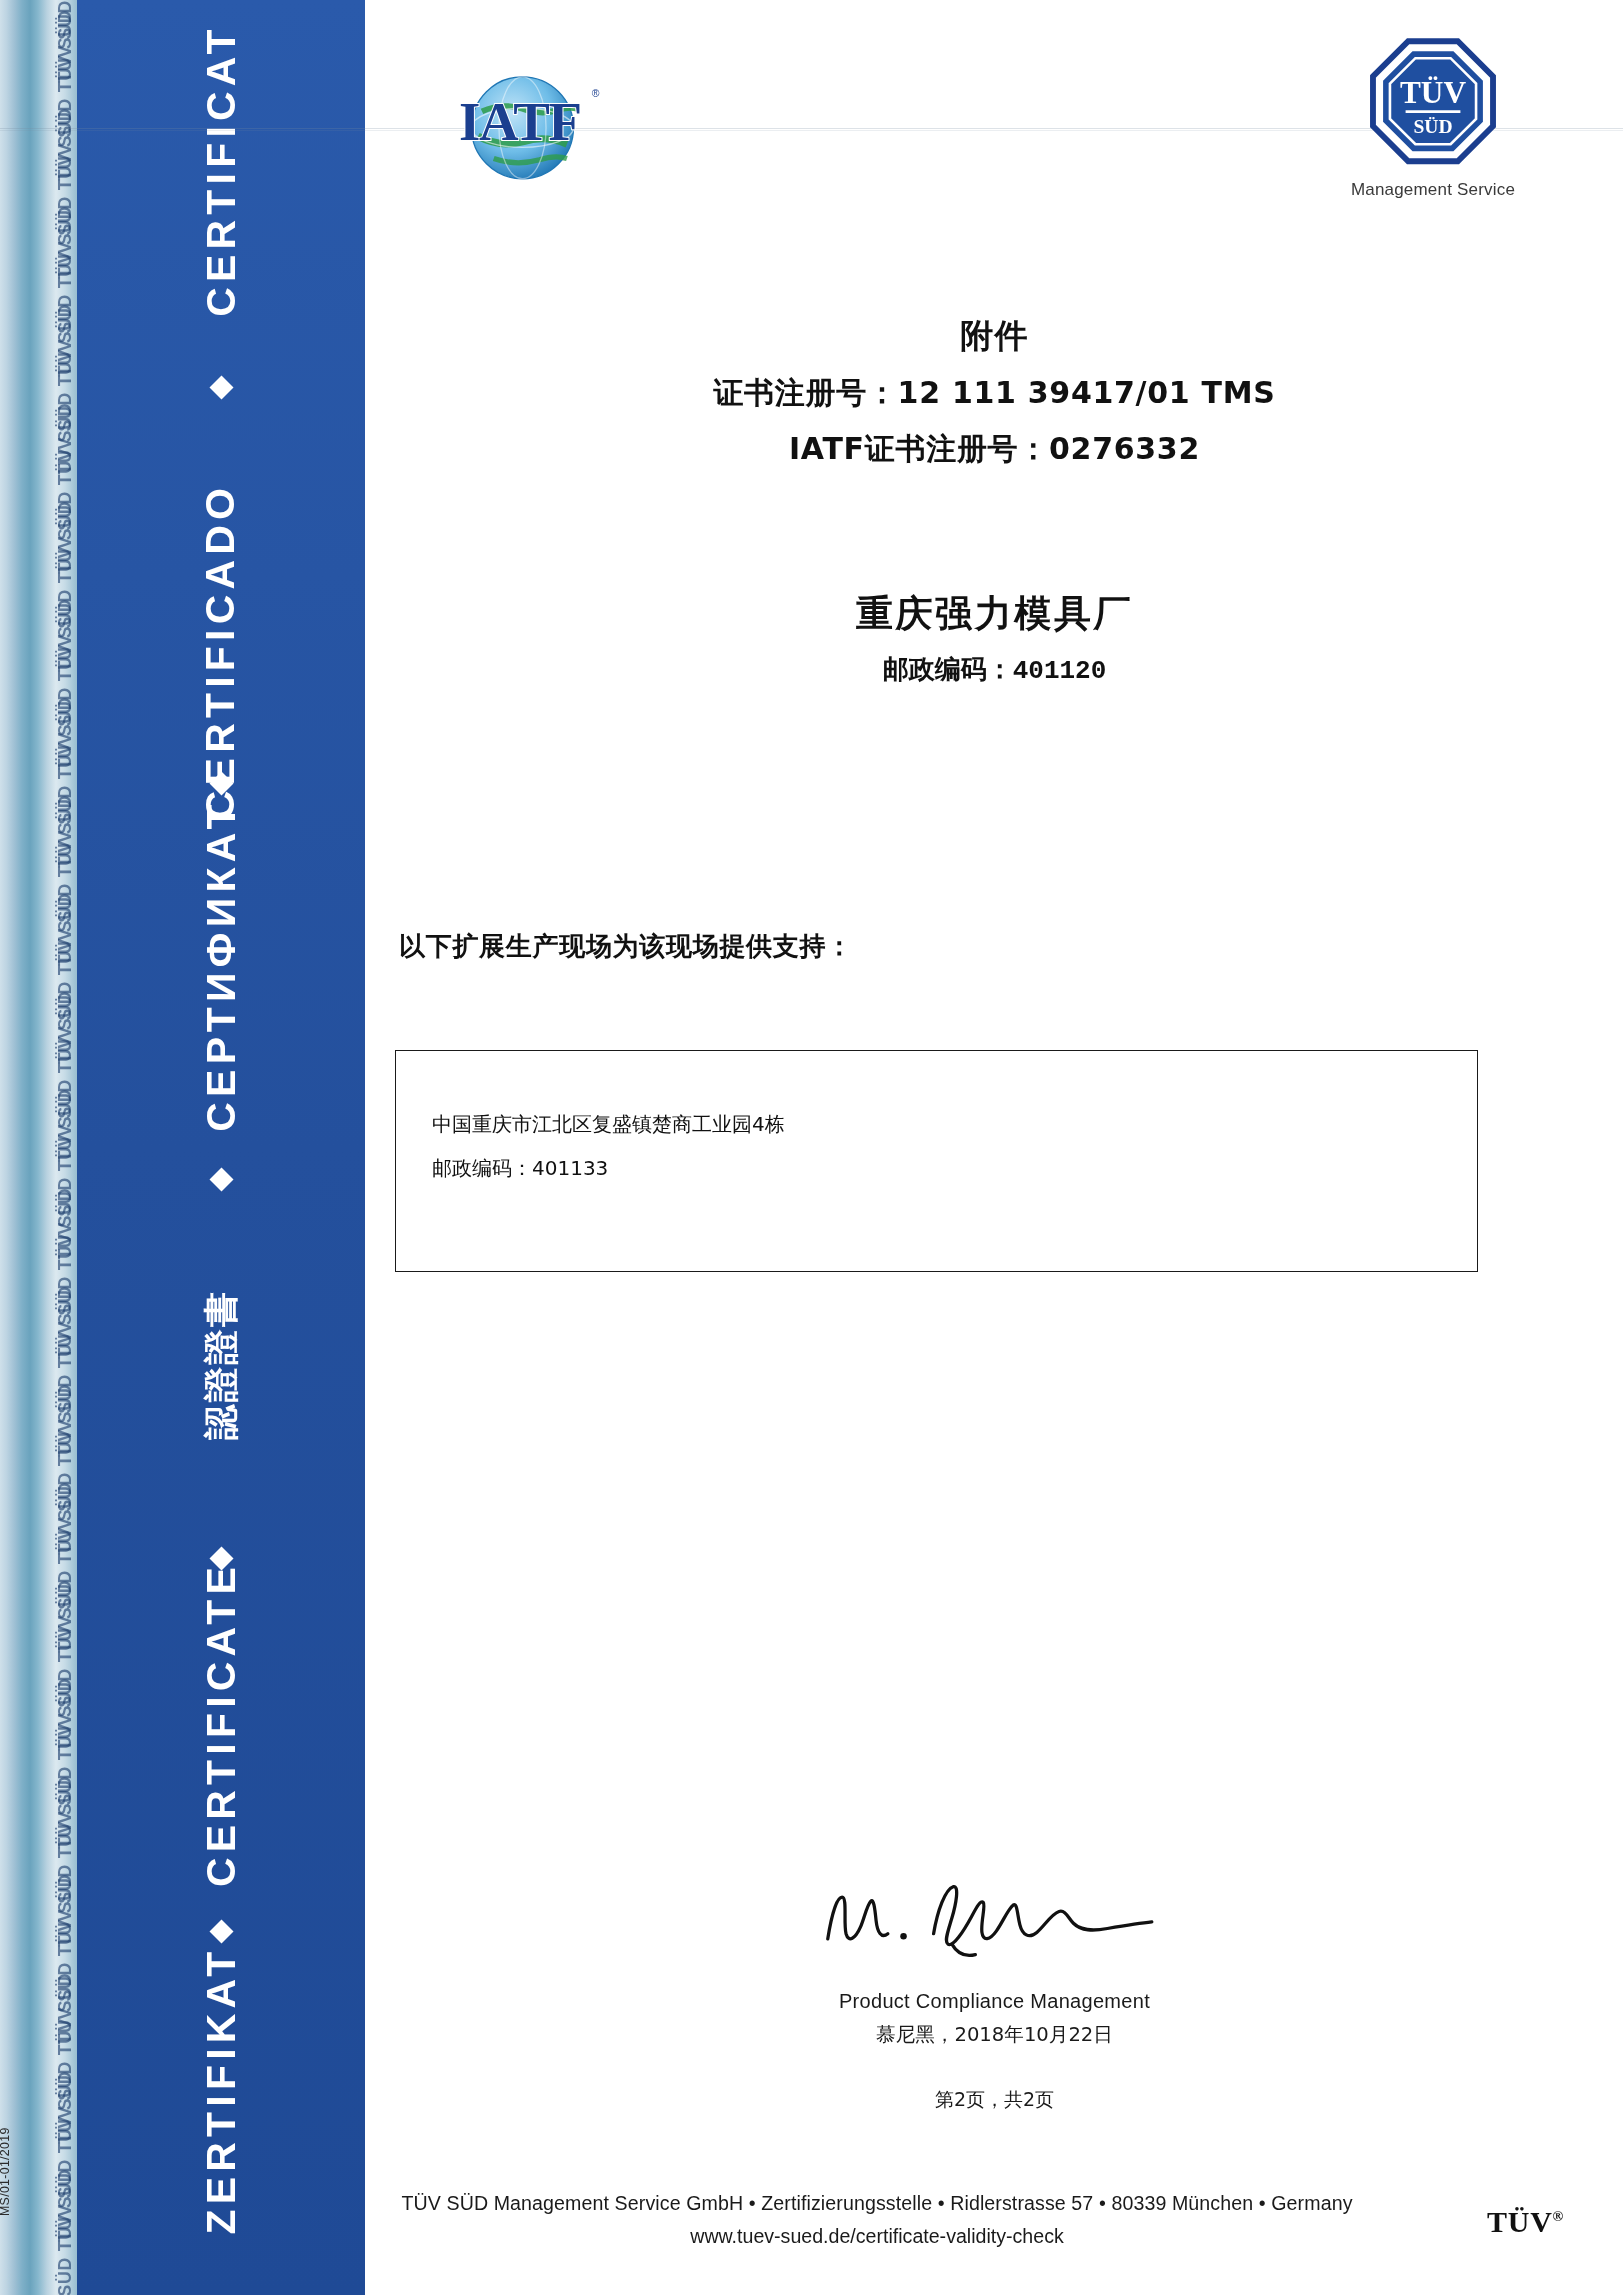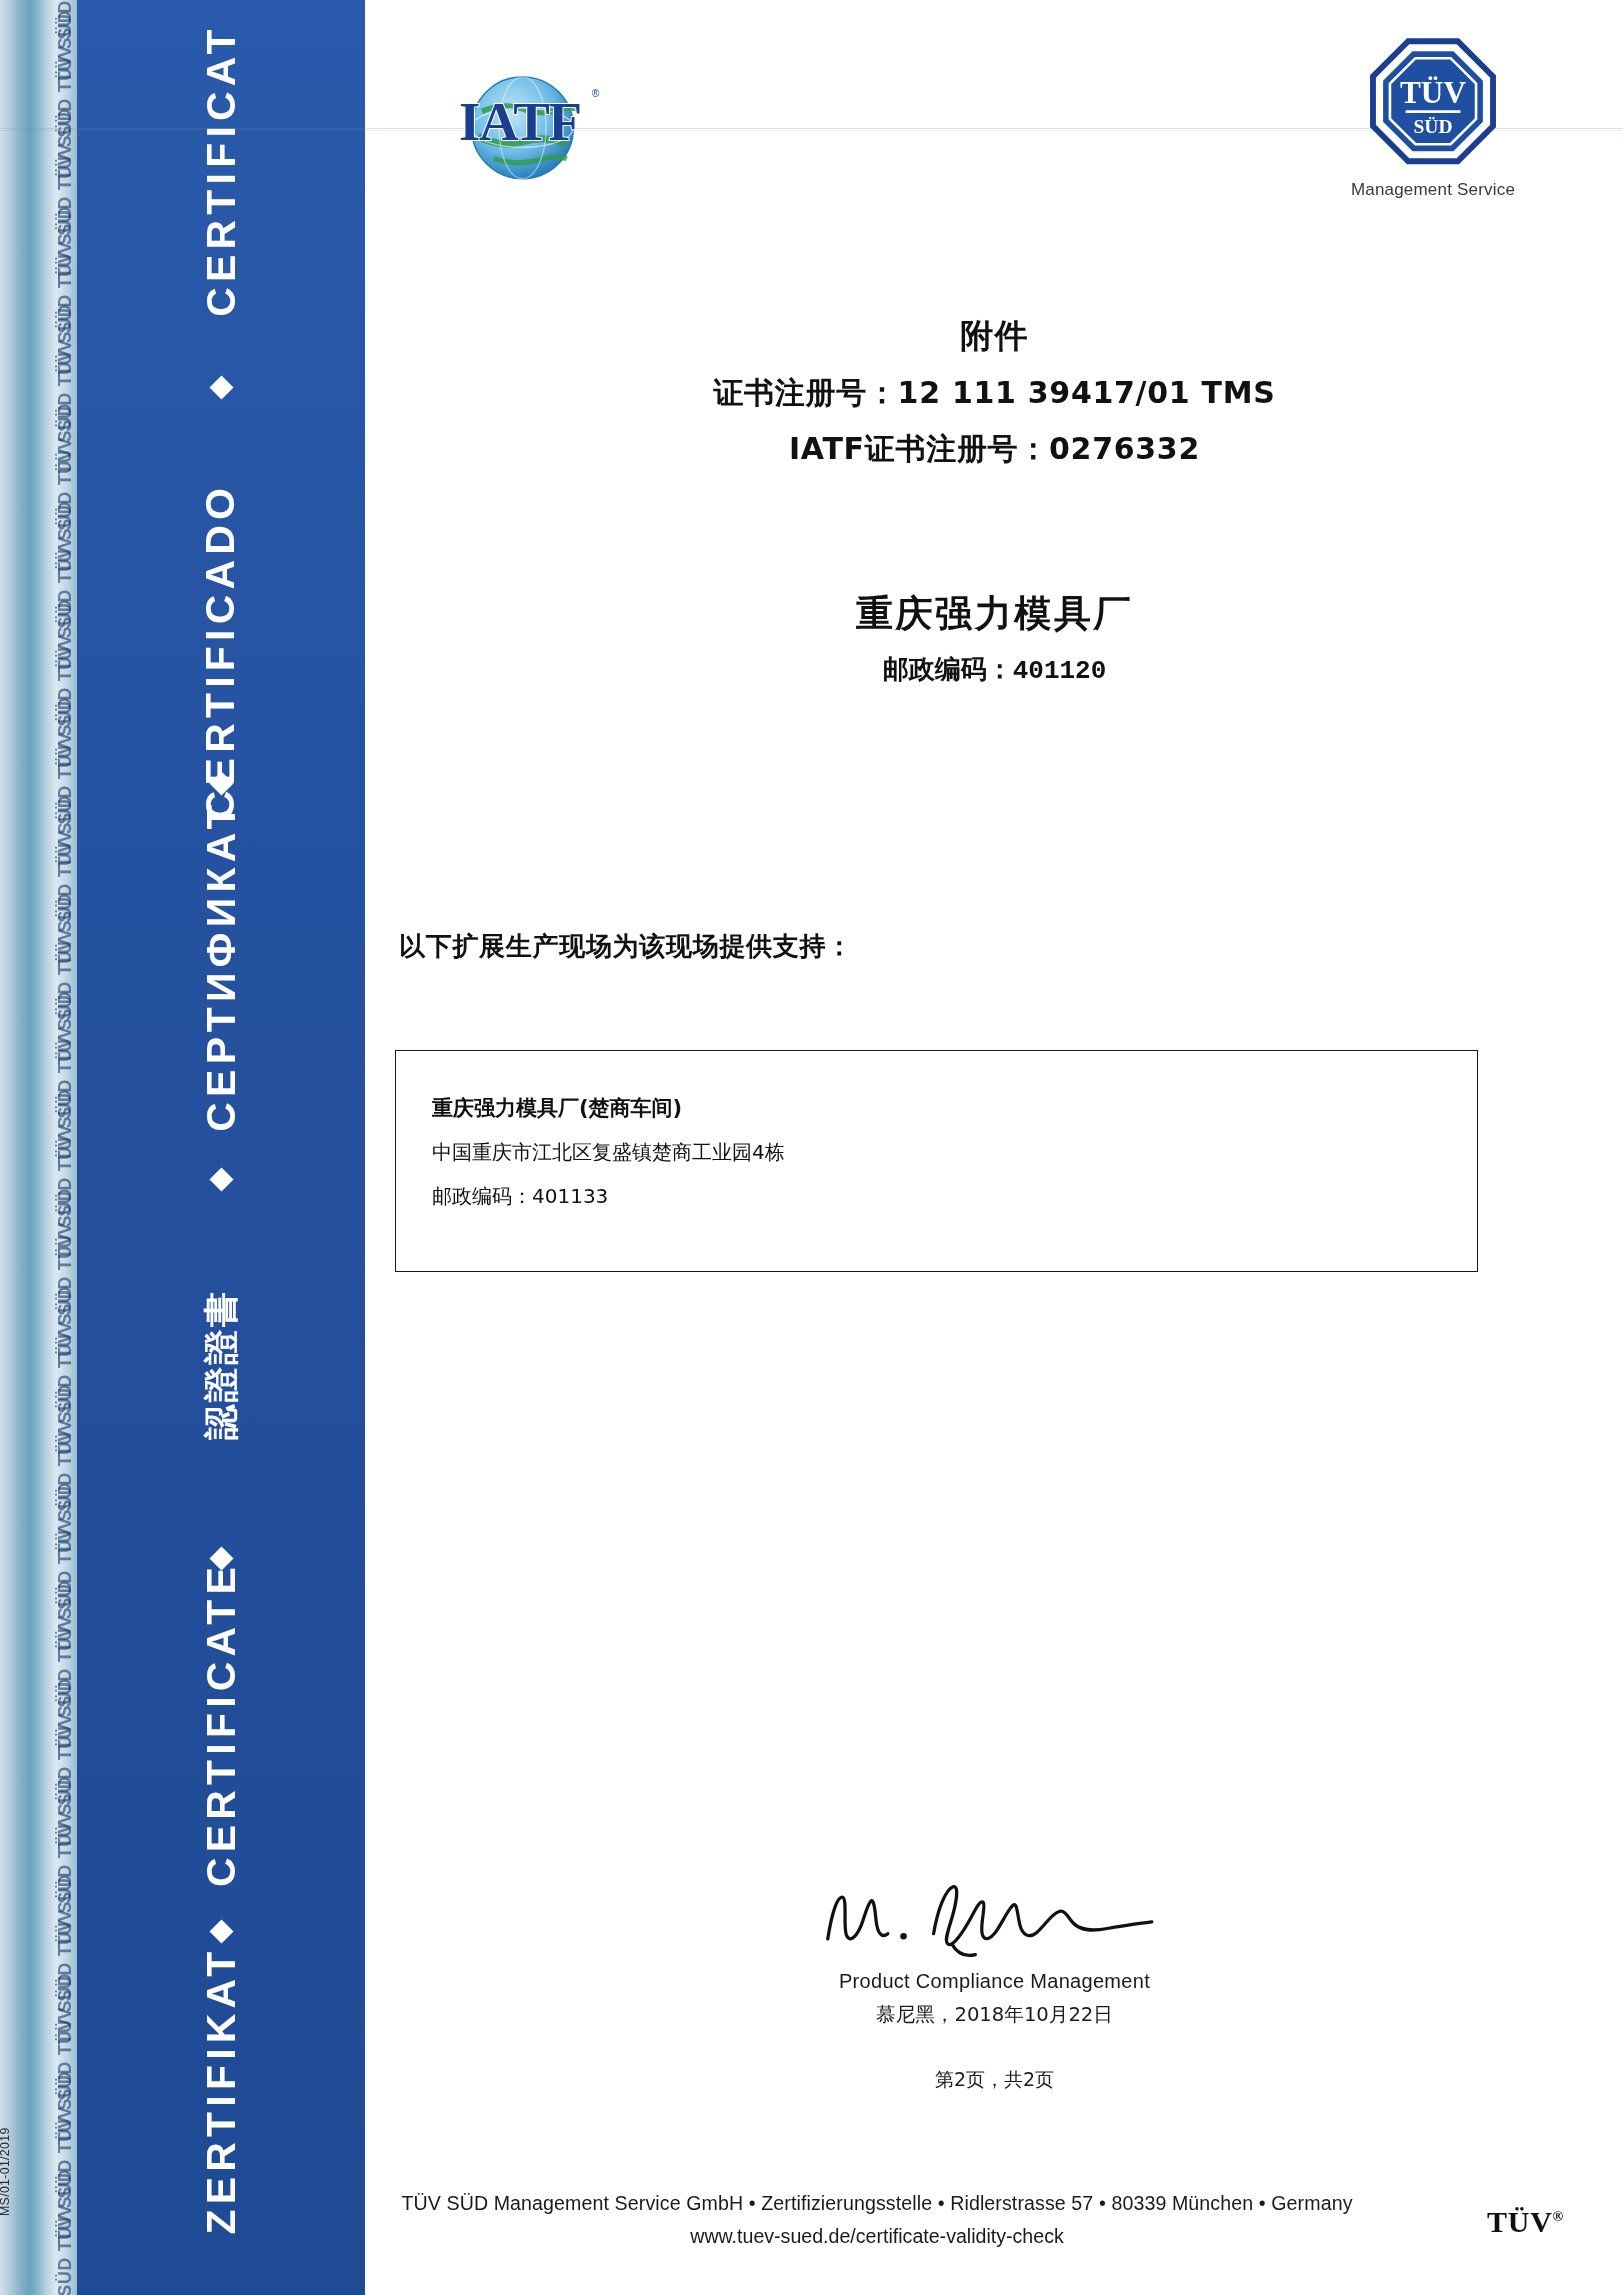--- a/index.html
+++ b/index.html
@@ -246,21 +246,21 @@
     text-align: center;
   }
   .sig-svg {
     display: block;
     margin: 0 auto;
   }
   .sig-role {
     font-family: "Liberation Sans", sans-serif;
     font-size: 20px;
     color: #1a1a1a;
-    margin-top: 1px;
+    margin-top: 21px;
     letter-spacing: 0.3px;
   }
   .sig-place {
     font-family: "DejaVu Sans", "Liberation Sans", sans-serif;
     font-size: 19.6px;
     color: #1a1a1a;
     margin-top: 7.9px;
   }
   .page-count {
     font-family: "DejaVu Sans", "Liberation Sans", sans-serif;
@@ -414,21 +414,20 @@
 
   <div class="company">
     <div class="name">重庆强力模具厂</div>
     <div class="zip">邮政编码：401120</div>
   </div>
 
   <div class="support-note">以下扩展生产现场为该现场提供支持：</div>
 
   <div class="site-box">
     <div class="inner">
-      <div class="site-name">重庆强力模具厂(楚商车间)</div>
       <div class="site-addr">中国重庆市江北区复盛镇楚商工业园4栋</div>
       <div class="site-zip">邮政编码：401133</div>
     </div>
   </div>
 
   <div class="signature">
     <svg class="sig-svg" width="366" height="98" viewBox="0 0 560 150" xmlns="http://www.w3.org/2000/svg">
       <g fill="none" stroke="#111111" stroke-width="5" stroke-linecap="round" stroke-linejoin="round">
         <path d="M24 104 C30 66, 38 40, 46 40 C54 40, 48 80, 52 96 C56 110, 66 104, 74 86 C80 72, 84 52, 90 46 C94 42, 96 56, 98 76 C100 94, 106 104, 116 96"></path>
         <circle cx="140" cy="100" r="5" fill="#111" stroke="none"></circle>

